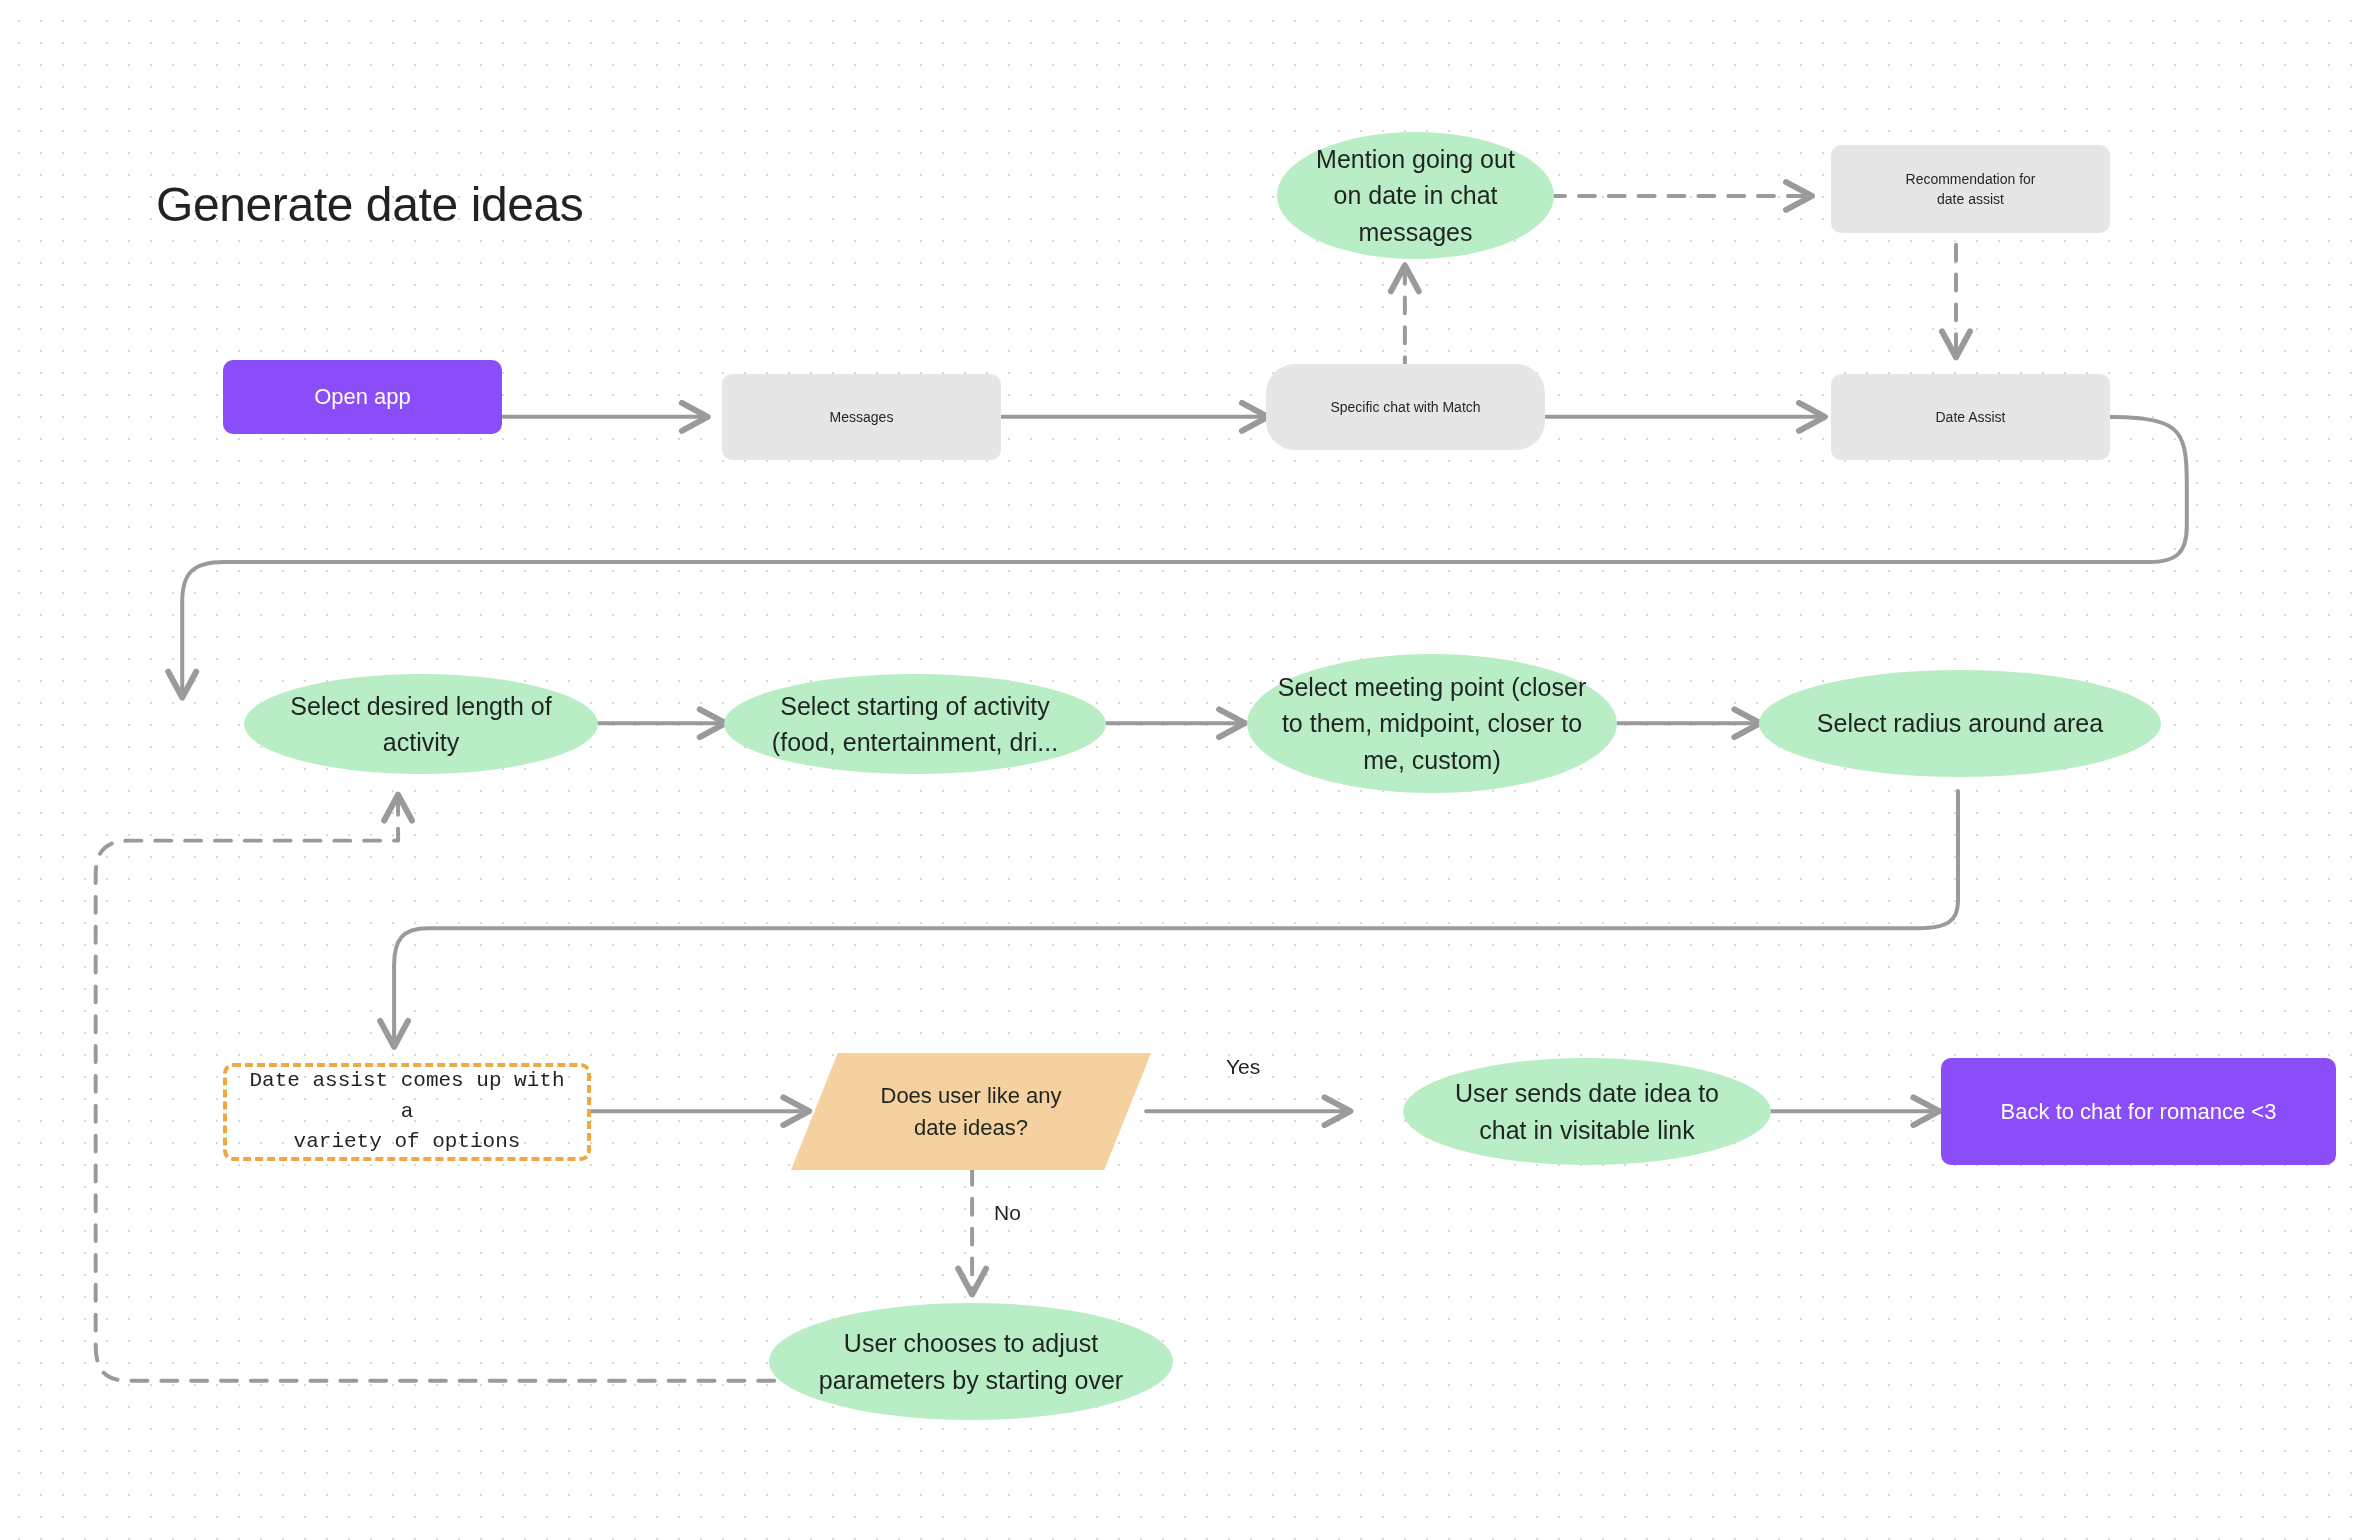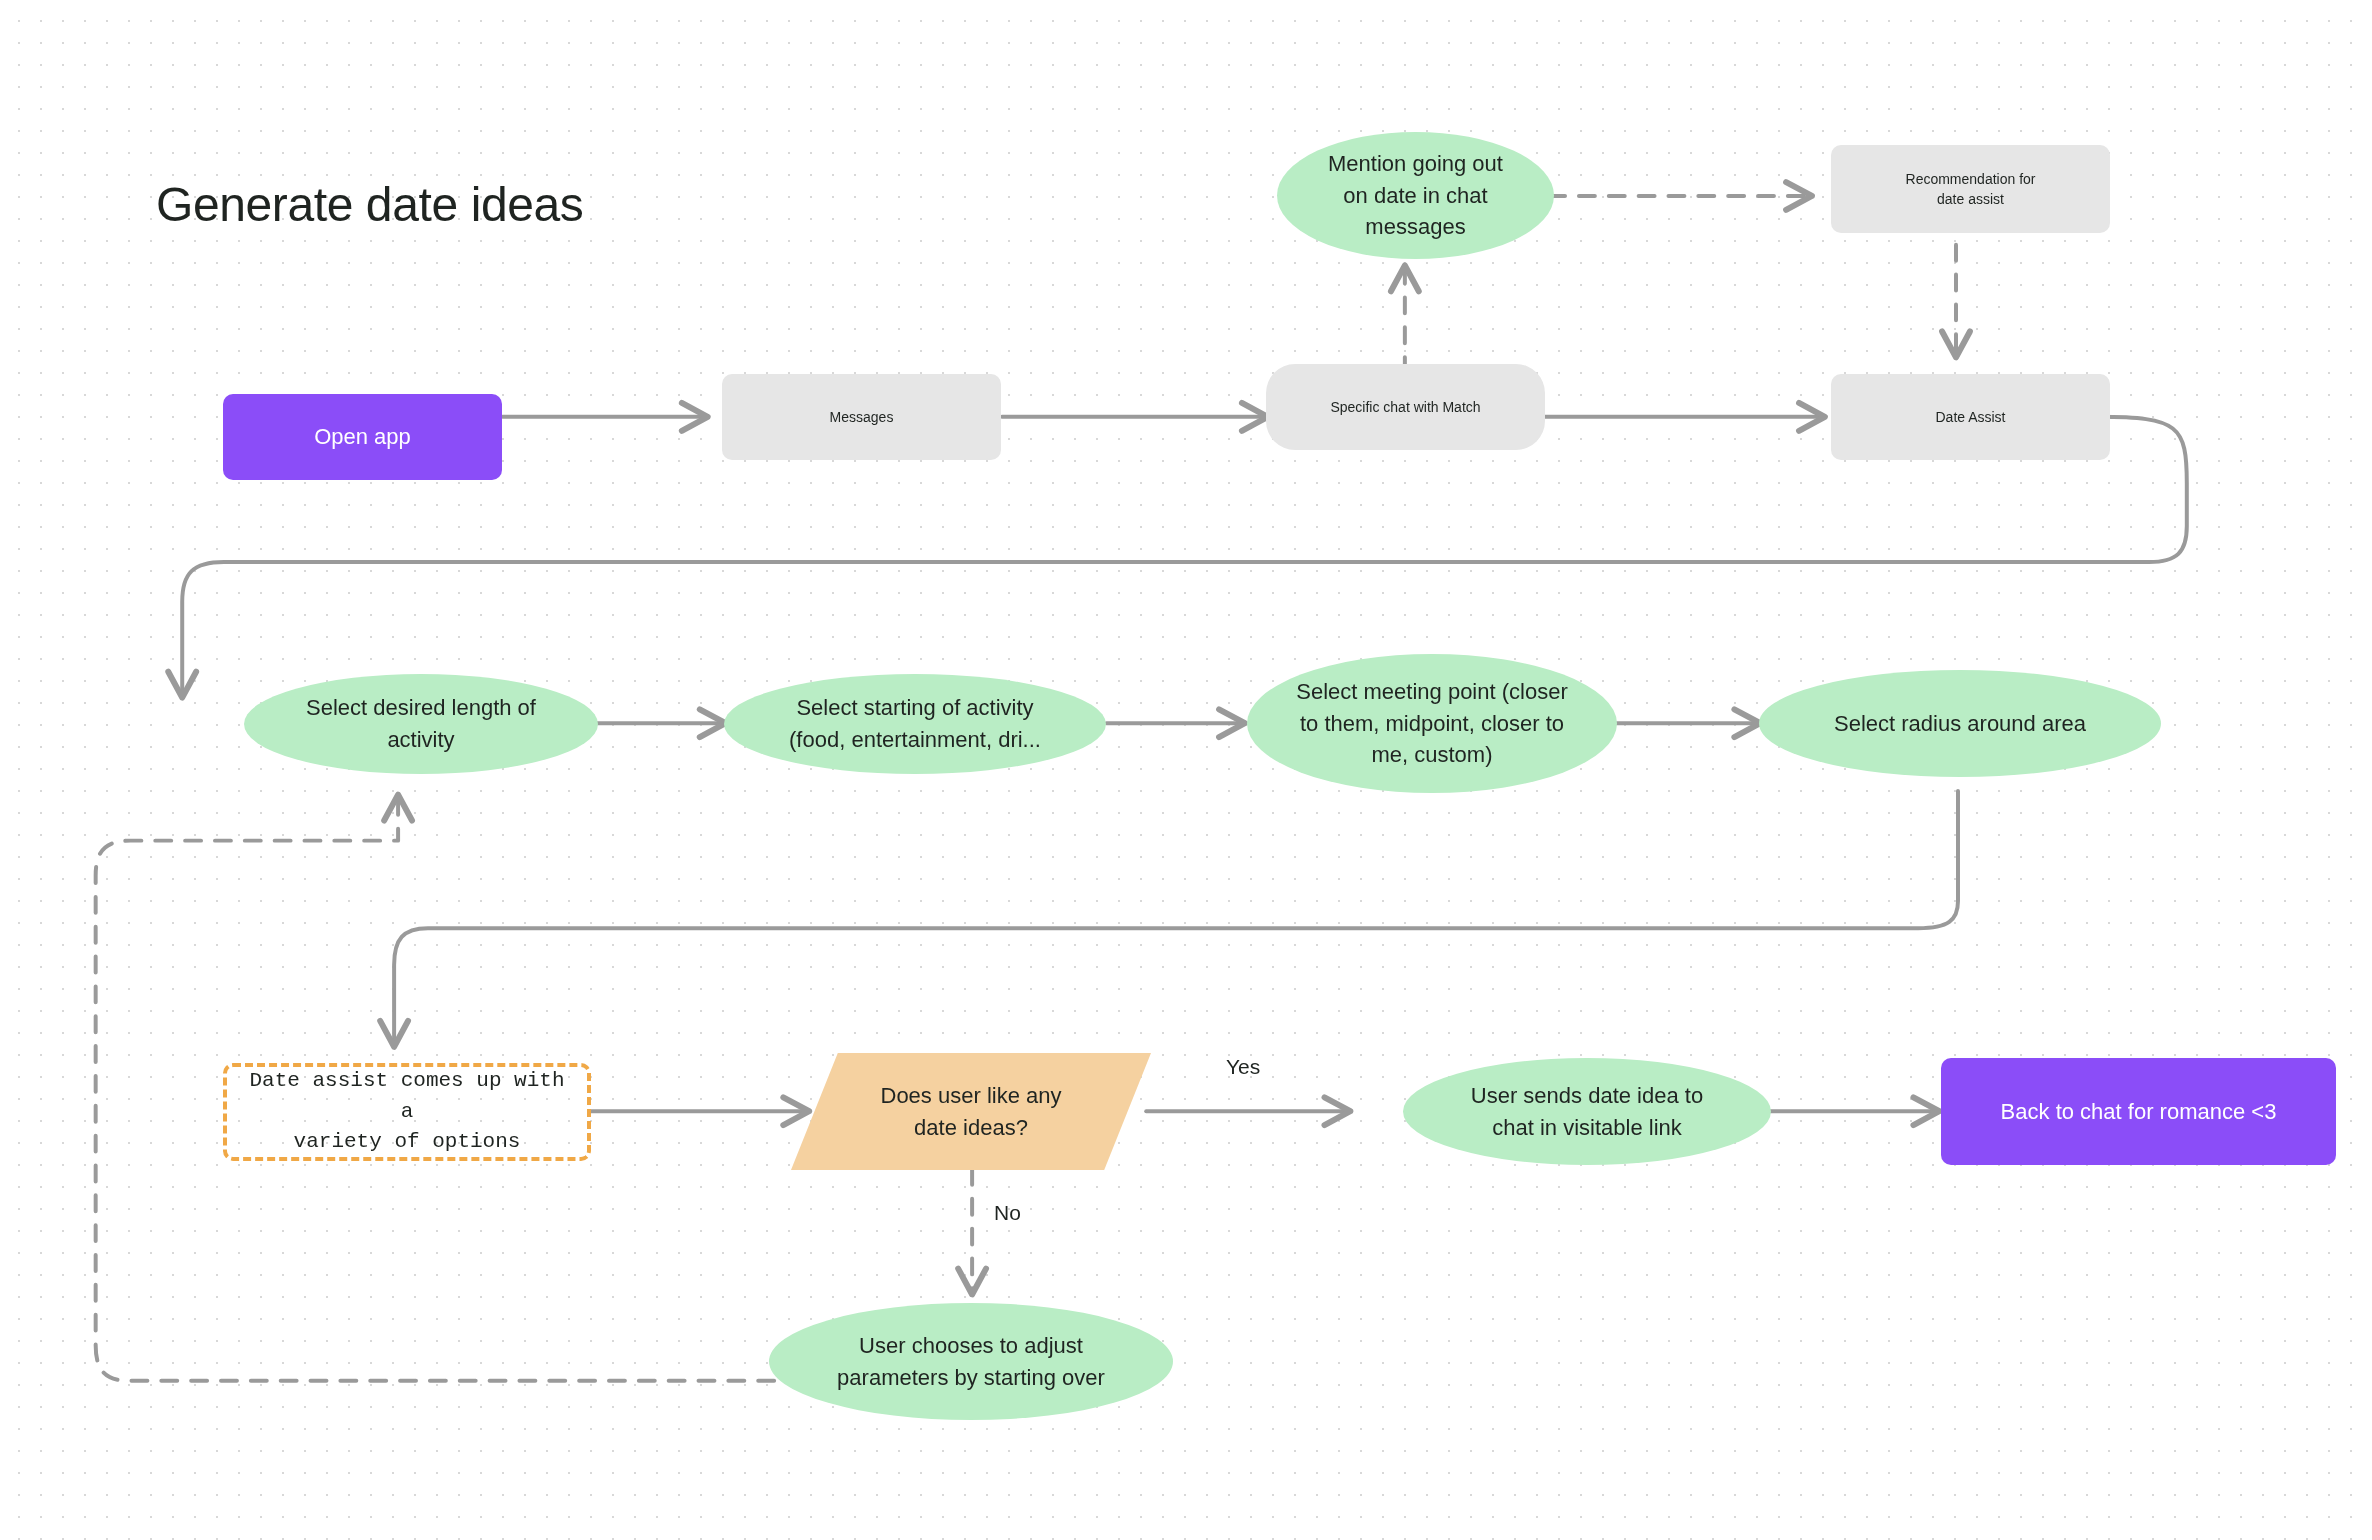--- a/index.html
+++ b/index.html
@@ -48,21 +48,21 @@
   }
   .n-purple {
     background: #8b4df8;
     border-radius: 10px;
     color: #ffffff;
     font-size: 22px;
   }
   .n-ellipse {
     background: #b9edc5;
     border-radius: 50%;
-    font-size: 22px;
+    font-size: 25px;
   }
   .n-dashed {
     background: transparent;
     border: 4px dashed #f0a846;
     border-radius: 10px;
     font-size: 21px;
   }
   .n-para {
     background: #f5d1a0;
     font-size: 22px;
@@ -140,21 +140,21 @@
     <span class="lbl">Mention going out
 on date in chat
 messages</span>
   </div>
 
   <div class="node n-rect" style="left:1831px; top:145px; width:279px; height:88px;">
     <span class="lbl">Recommendation for
 date assist</span>
   </div>
 
-  <div class="node n-purple" style="left:223px; top:394px; width:279px; height:86px;">
+  <div class="node n-purple" style="left:223px; top:360px; width:279px; height:74px;">
     <span class="lbl">Open app</span>
   </div>
 
   <div class="node n-rect" style="left:722px; top:374px; width:279px; height:86px;">
     <span class="lbl">Messages</span>
   </div>
 
   <div class="node n-rect" style="left:1266px; top:364px; width:279px; height:86px;border-radius:29px;">
     <span class="lbl">Specific chat with Match</span>
   </div>

